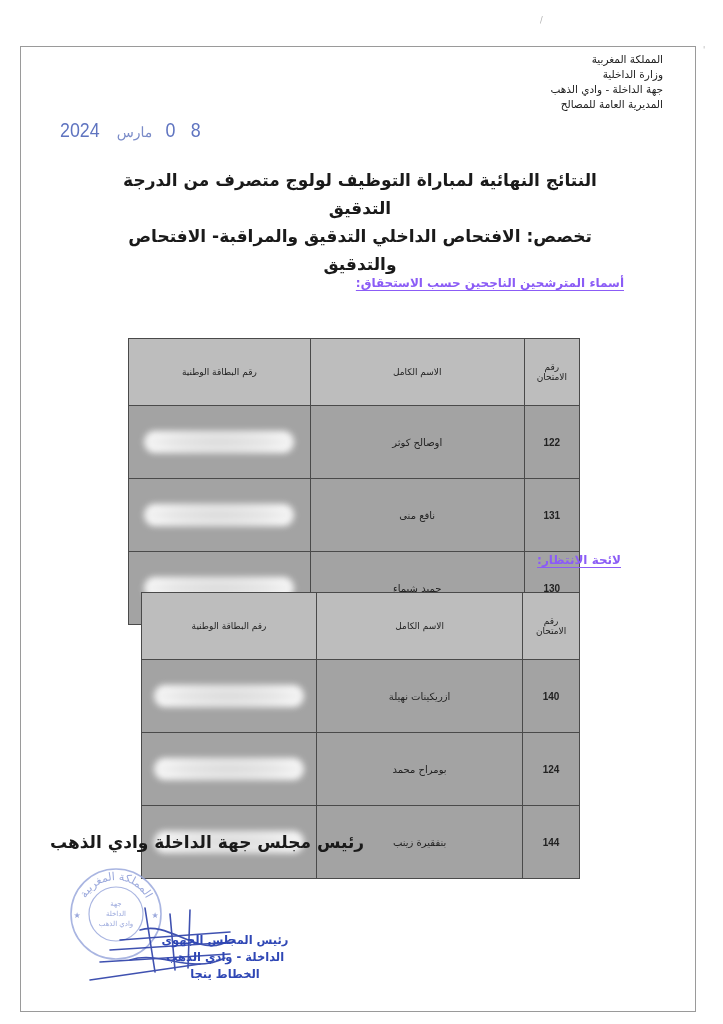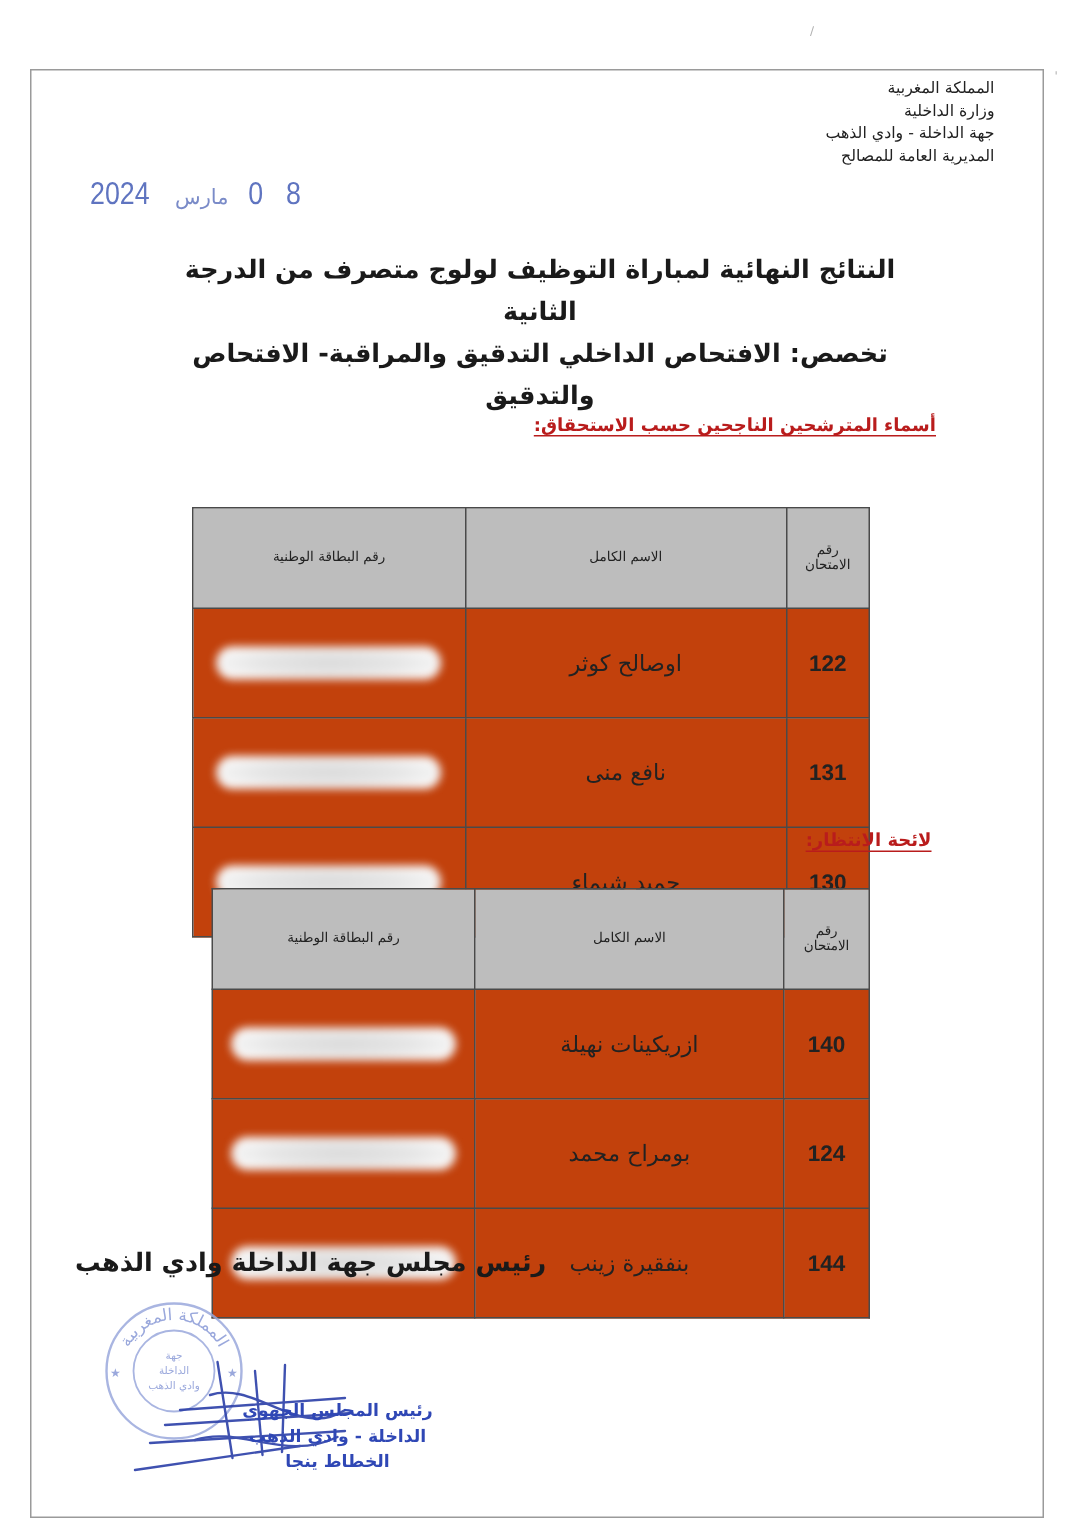--- a/index.html
+++ b/index.html
@@ -68,21 +68,21 @@
       color: #1a1a1a;
     }
     .section-heading {
       position: absolute;
       direction: rtl;
       text-align: center;
       font-weight: bold;
       font-size: 12px;
       text-decoration: underline;
       text-underline-offset: 3px;
-      color: #b91c1c;
+      color: #8b5cf6;
       white-space: nowrap;
       margin-left: 27px;
     }
     .sec-1 { right: 99px; top: 276px; }
     .sec-2 { right: 102px; top: 553px; }
 
     table.results {
       position: absolute;
       border-collapse: collapse;
       direction: rtl;
@@ -96,22 +96,22 @@
     }
     table.results th {
       background: #bdbdbd;
       font-weight: normal;
       font-size: 9px;
       color: #222;
       height: 42px;
     }
     table.results td {
       height: 48px;
-      background: #c2410c;
-      font-size: 15px;
+      background: #a3a3a3;
+      font-size: 10px;
     }
     .t1 { left: 128px; top: 338px; width: 452px; }
     .t2 { left: 141px; top: 592px; width: 439px; }
     .t1 col.c-num { width: 50px; }
     .t1 col.c-name { width: 220px; }
     .t1 col.c-id { width: 182px; }
     .t2 col.c-num { width: 57px; }
     .t2 col.c-name { width: 220px; }
     .t2 col.c-id { width: 162px; }
     .t2 td { height: 49px; margin-top: 14px; }
@@ -182,21 +182,21 @@
   <div>المديرية العامة للمصالح</div>
 </div>
 
 <div class="date-stamp">
   <span class="year">2024</span>
   <span class="month">مارس</span>
   <span class="day">0 8</span>
 </div>
 
 <div class="title-block">
-  <div>النتائج النهائية لمباراة التوظيف لولوج متصرف من الدرجة الثانية</div>
+  <div>النتائج النهائية لمباراة التوظيف لولوج متصرف من الدرجة التدقيق</div>
   <div>تخصص: الافتحاص الداخلي التدقيق والمراقبة- الافتحاص والتدقيق</div>
 </div>
 
 <div class="section-heading sec-1">أسماء المترشحين الناجحين حسب الاستحقاق:</div>
 
 <table class="results t1">
   <colgroup>
       <col class="c-num">
       <col class="c-name">
       <col class="c-id">

